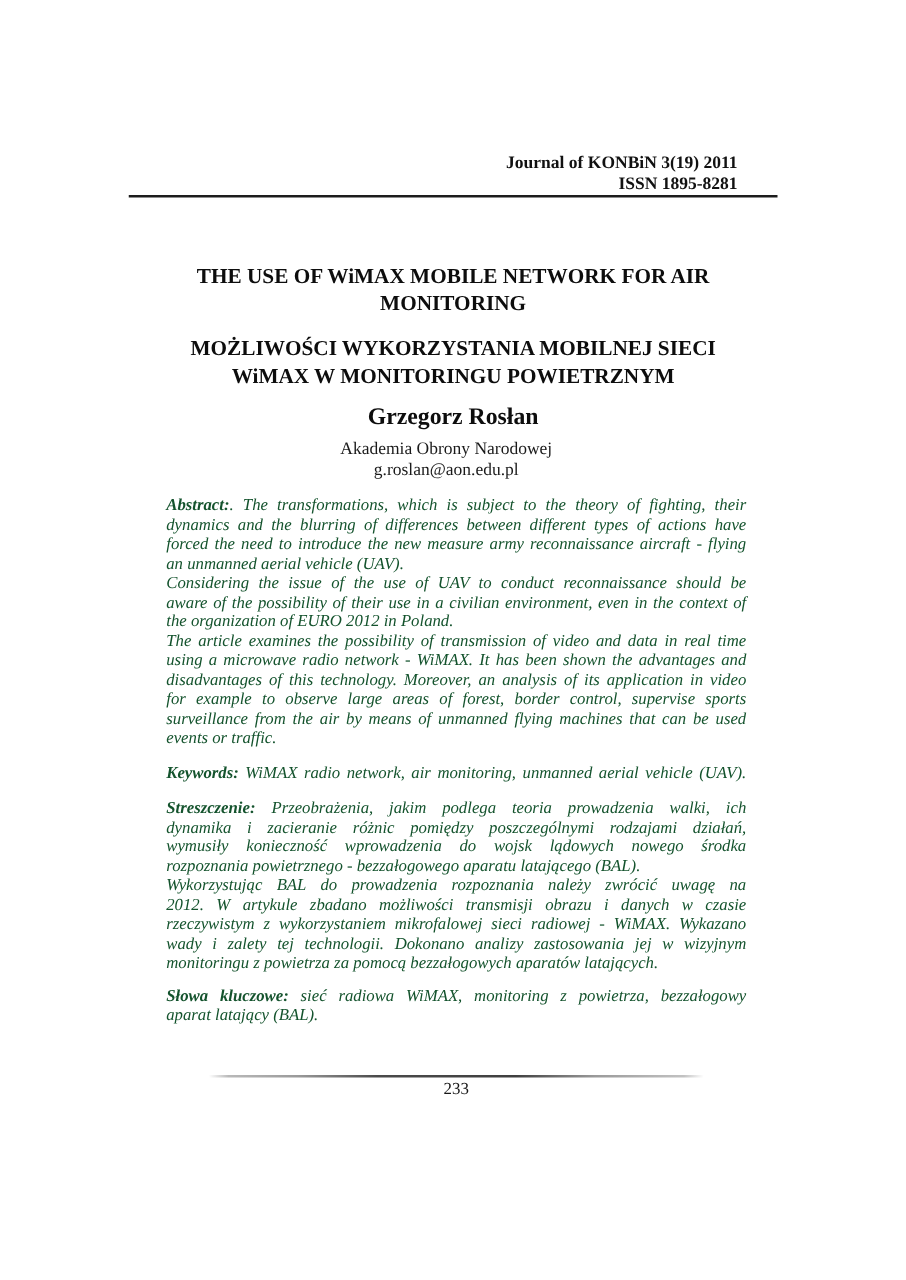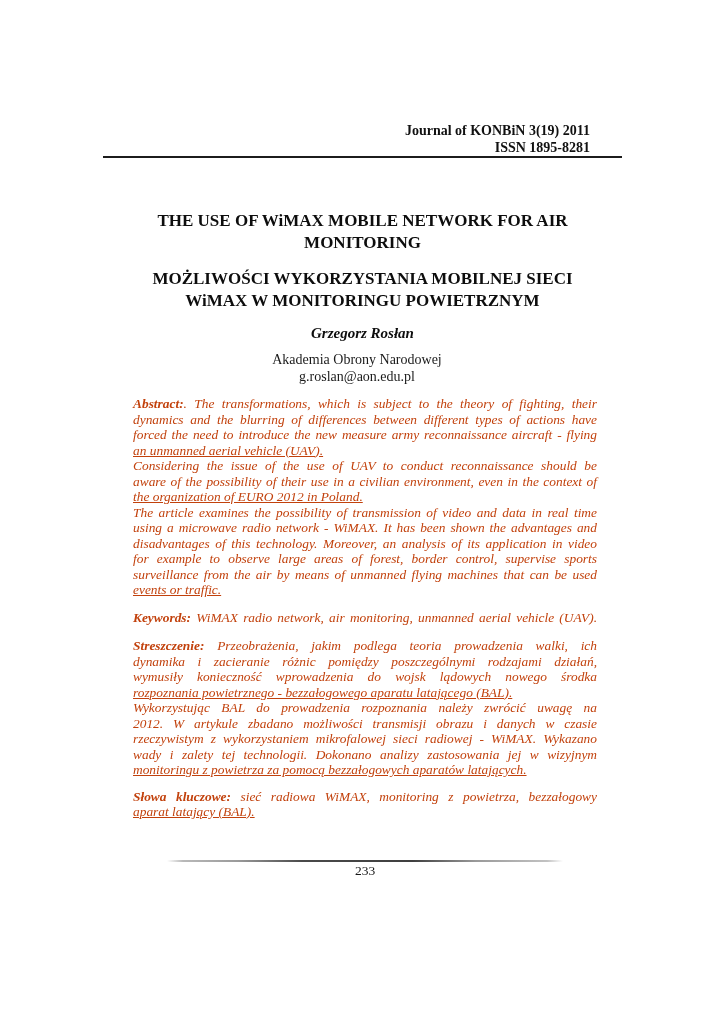--- a/index.html
+++ b/index.html
@@ -39,45 +39,44 @@
     color: #0d0d0d;
   }
   .title-en { top: 210px; }
   .title-pl { top: 268px; }
   
   .author {
     position: absolute;
     top: 325px; left: 115px; right: 115px;
     text-align: center;
     font-weight: bold;
-    font-size: 15px;
+    font-size: 19px;
     line-height: 17px;
     color: #0d0d0d;
-    font-style: italic;
   }
   .affil {
     position: absolute;
     top: 352px; left: 104px; right: 115px;
     text-align: center;
     font-size: 14px;
     line-height: 16.5px;
   }
   
   .bodycol {
     position: absolute;
     top: 396px; left: 133px;
     width: 464px;
     font-style: italic;
     font-size: 13.4px;
     line-height: 15.5px;
-    color: #c2410c;
+    color: #14532d;
   }
   .bl { margin: 0; }
   .jl { text-align: justify; text-align-last: justify; }
-  .ll { text-align: left; text-decoration: underline; }
+  .ll { text-align: left; }
   .lbl { font-weight: bold; }
   .gap-kw  { margin-top: 12px; }
   .gap-str { margin-top: 13px; }
   .gap-slo { margin-top: 11px; }
   
   .footer {
     position: absolute;
     top: 860px; left: 133px;
     width: 464px;
     text-align: center;

